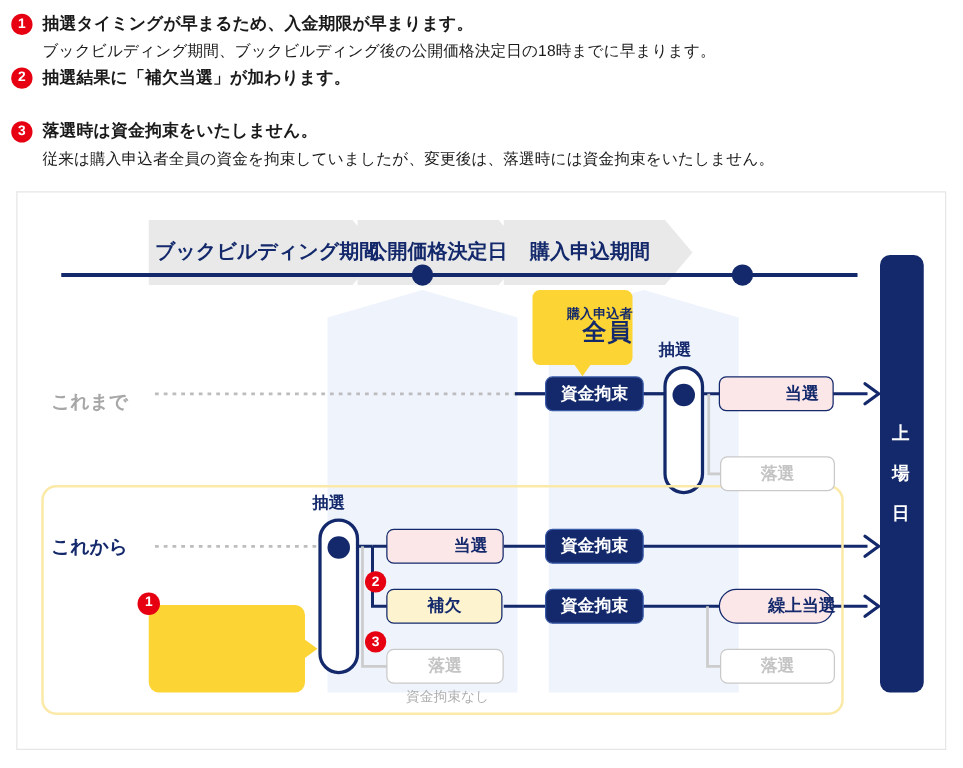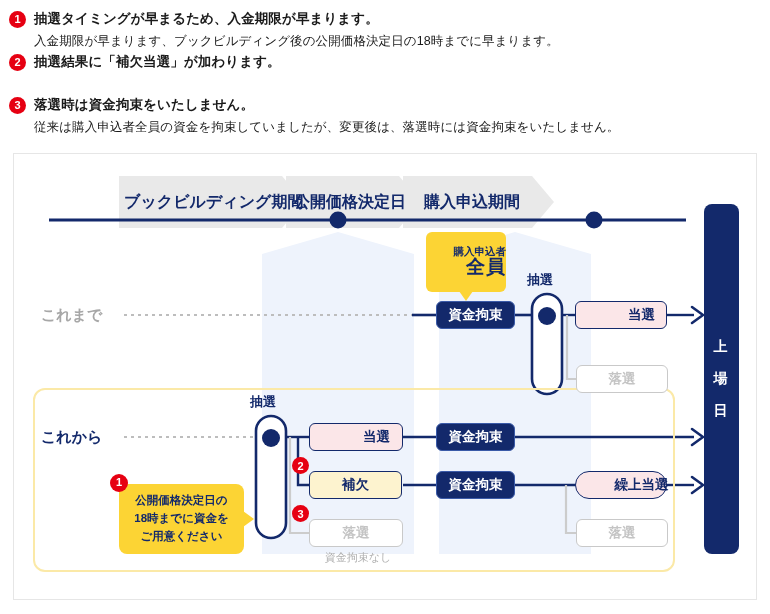--- a/index.html
+++ b/index.html
@@ -148,21 +148,21 @@
   }
 </style>
 </head>
 <body>
 
 <div class="notes">
 
   <div class="note-row abs n1" style="left:0;width:760px;">
     <div class="badge note-badge-pos">1</div>
     <div class="note-title">抽選タイミングが早まるため、入金期限が早まります。</div>
-    <div class="note-body" style="margin-top:5px;">入金期限が早まります、ブックビルディング後の公開価格決定日の18時までに早まります。</div>
+    <div class="note-body" style="margin-top:5px;">ブックビルディング期間、ブックビルディング後の公開価格決定日の18時までに早まります。</div>
   </div>
 
   <div class="note-row abs n2" style="left:0;width:760px;">
     <div class="badge note-badge-pos">2</div>
     <div class="note-title">抽選結果に「補欠当選」が加わります。</div>
   </div>
 
   <div class="note-row abs n3" style="left:0;width:760px;">
     <div class="badge note-badge-pos">3</div>
     <div class="note-title">落選時は資金拘束をいたしません。</div>
@@ -227,21 +227,21 @@
     <path d="M552,331 L552,379 L563,379" fill="none" stroke="#cccccc" stroke-width="2.2"></path>
 
   </svg>
 
   <div class="abs chev" style="left:110px;top:35px;width:170px;">ブックビルディング期間</div>
   <div class="abs chev" style="left:276px;top:35px;width:120px;">公開価格決定日</div>
   <div class="abs chev" style="left:393px;top:35px;width:130px;">購入申込期間</div>
 
   <div class="abs future-group" style="left:19px;top:234px;width:642px;height:184px;"></div>
 
-  <div class="abs row-label past" style="left:27px;top:152px;text-align:right;">これまで</div>
+  <div class="abs row-label past" style="left:27px;top:158px;text-align:right;">これまで</div>
 
   <div class="abs tag-yellow" style="left:412px;top:78px;width:80px;height:60px;">
     <div class="t1">購入申込者</div>
     <div class="t2">全員</div>
     <div class="tail"></div>
   </div>
 
   <div class="abs box box-navy" style="left:422px;top:147px;width:79px;height:28px;">資金拘束</div>
 
   <div class="abs lot-lbl" style="left:513px;top:117px;">抽選</div>
@@ -262,25 +262,20 @@
   <div class="mk" style="left:278px;top:351px;">3</div>
 
   <div class="abs box box-navy" style="left:422px;top:269px;width:79px;height:28px;">資金拘束</div>
   <div class="abs box box-navy" style="left:422px;top:317px;width:79px;height:28px;">資金拘束</div>
 
   <div class="abs box box-pink" style="left:561px;top:317px;width:92px;height:28px;border-radius:14px;">繰上当選</div>
   <div class="abs box box-gray" style="left:562px;top:365px;width:92px;height:28px;">落選</div>
 
   <div class="abs callout" style="left:105px;top:330px;width:125px;height:70px;">
     <div class="callout-badge">1</div>
-    <div>
-      <div>公開価格決定日の</div>
-      <div>18時までに資金を</div>
-      <div>ご用意ください</div>
-    </div>
     <div class="tail"></div>
   </div>
 
   <div class="abs listing" style="left:690px;top:50px;width:35px;height:350px;">
     <span>上</span>
     <span>場</span>
     <span>日</span>
   </div>
 
 </div>

